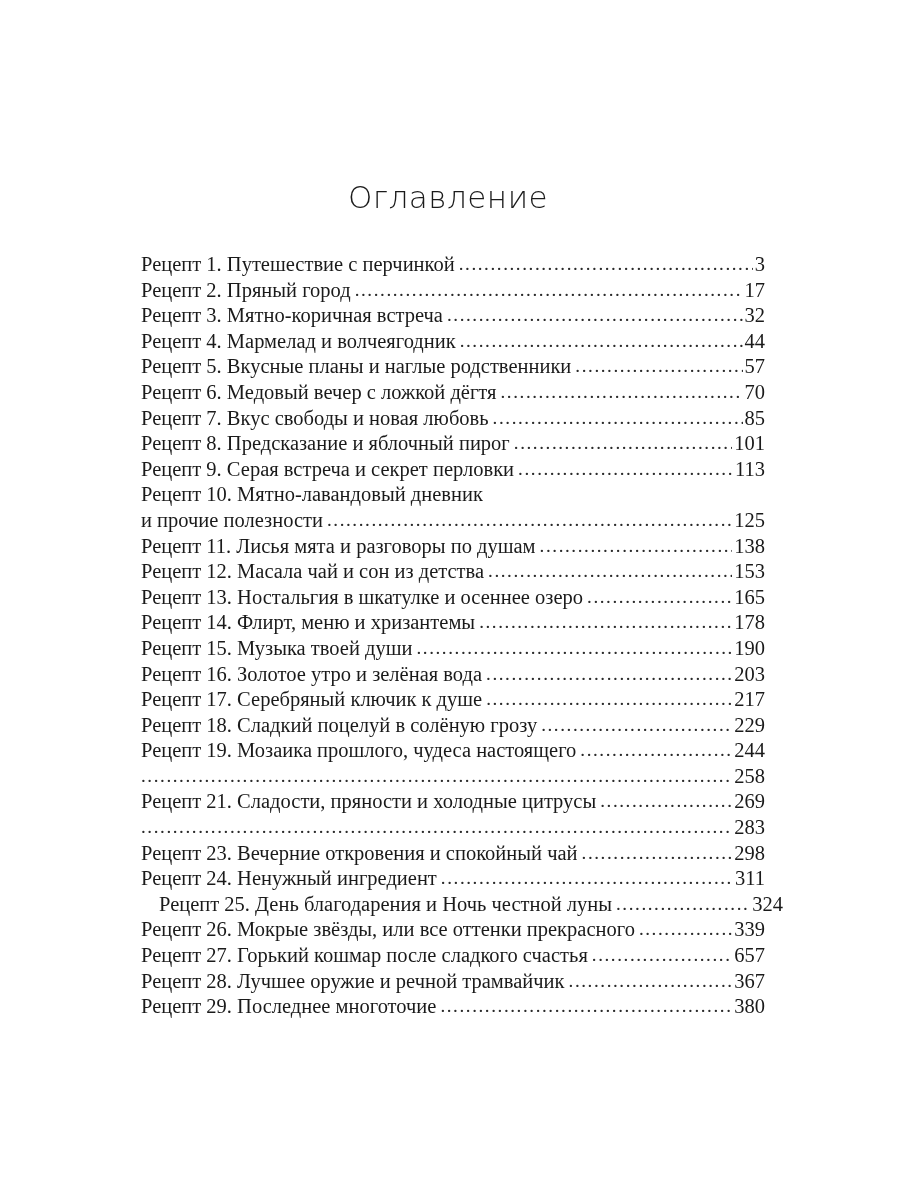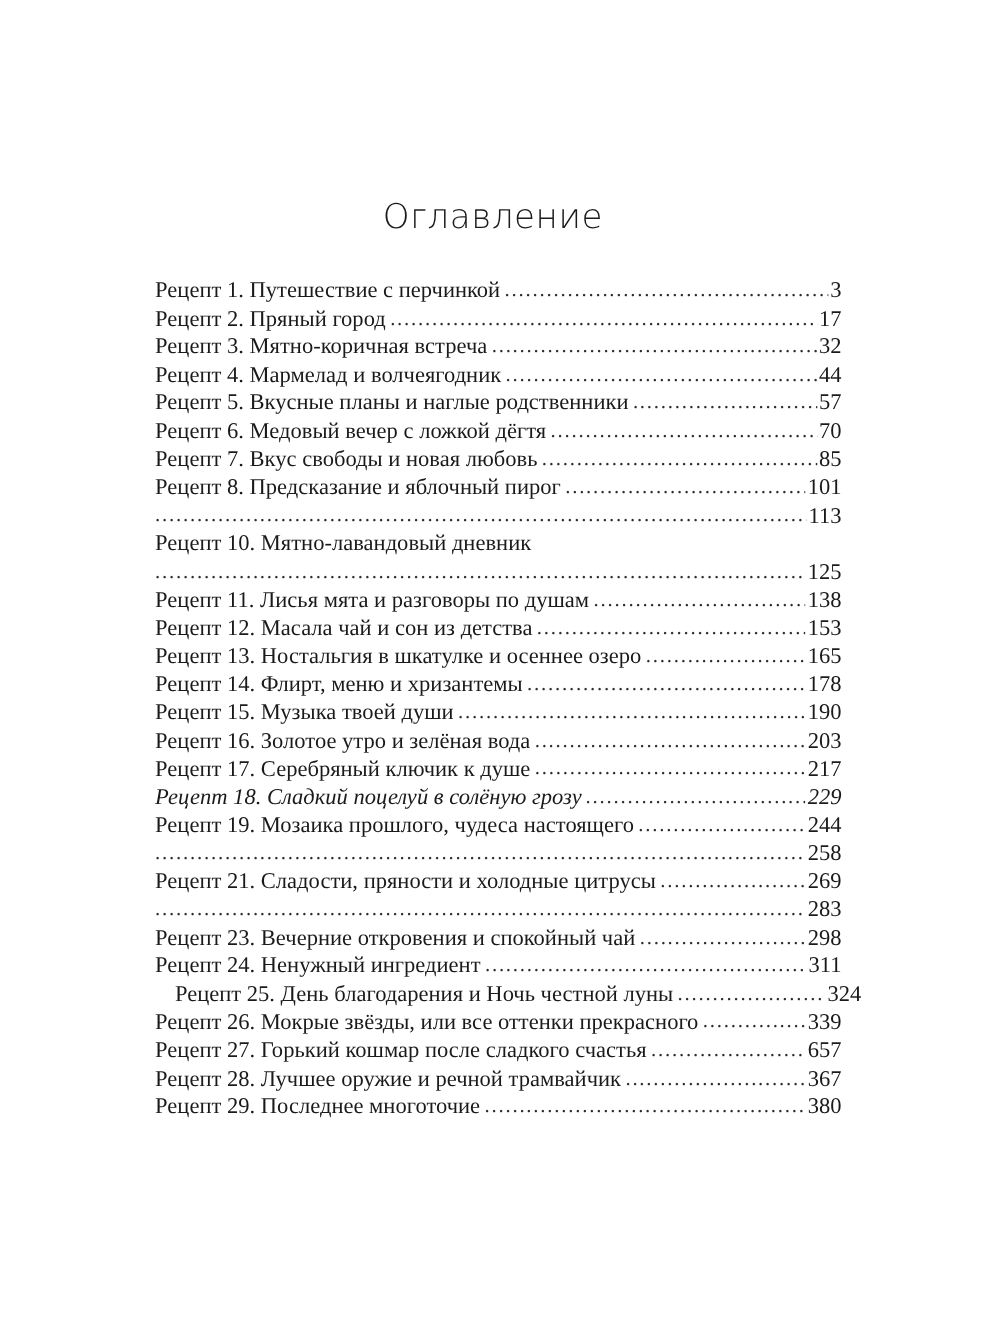--- a/index.html
+++ b/index.html
@@ -157,31 +157,33 @@
           <div class="entry-main">
             <span class="entry-label">Рецепт 8. Предсказание и яблочный пирог</span>
             <span class="entry-dots">................................................................................................</span>
             <span class="entry-page">101</span>
           </div>
         </div>
       </li>
       <li class="toc-entry">
         <div class="entry-wrap" style="width: 100%;">
           <div class="entry-main">
+            <span class="entry-label">Рецепт 9. Серая встреча и секрет перловки</span>
             <span class="entry-dots">................................................................................................</span>
             <span class="entry-page">113</span>
           </div>
         </div>
       </li>
       <li class="toc-entry">
         <div class="entry-wrap" style="width: 100%;">
           <div class="entry-main nodots">
             <span class="entry-label">Рецепт 10. Мятно-лавандовый дневник</span>
           </div>
           <div class="entry-line2">
+            <span class="entry-label">и прочие полезности</span>
             <span class="entry-dots">................................................................................................</span>
             <span class="entry-page">125</span>
           </div>
         </div>
       </li>
       <li class="toc-entry">
         <div class="entry-wrap" style="width: 100%;">
           <div class="entry-main">
             <span class="entry-label">Рецепт 11. Лисья мята и разговоры по душам</span>
             <span class="entry-dots">................................................................................................</span>
@@ -237,21 +239,21 @@
       <li class="toc-entry">
         <div class="entry-wrap" style="width: 100%;">
           <div class="entry-main">
             <span class="entry-label">Рецепт 17. Серебряный ключик к душе</span>
             <span class="entry-dots">................................................................................................</span>
             <span class="entry-page">217</span>
           </div>
         </div>
       </li>
       <li class="toc-entry">
-        <div class="entry-wrap" style="width: 100%; font-style: italic;">
+        <div class="entry-wrap" style="width: 100%;">
           <div class="entry-main">
             <span class="entry-label">Рецепт 18. Сладкий поцелуй в солёную грозу</span>
             <span class="entry-dots">................................................................................................</span>
             <span class="entry-page">229</span>
           </div>
         </div>
       </li>
       <li class="toc-entry">
         <div class="entry-wrap" style="width: 100%;">
           <div class="entry-main">

